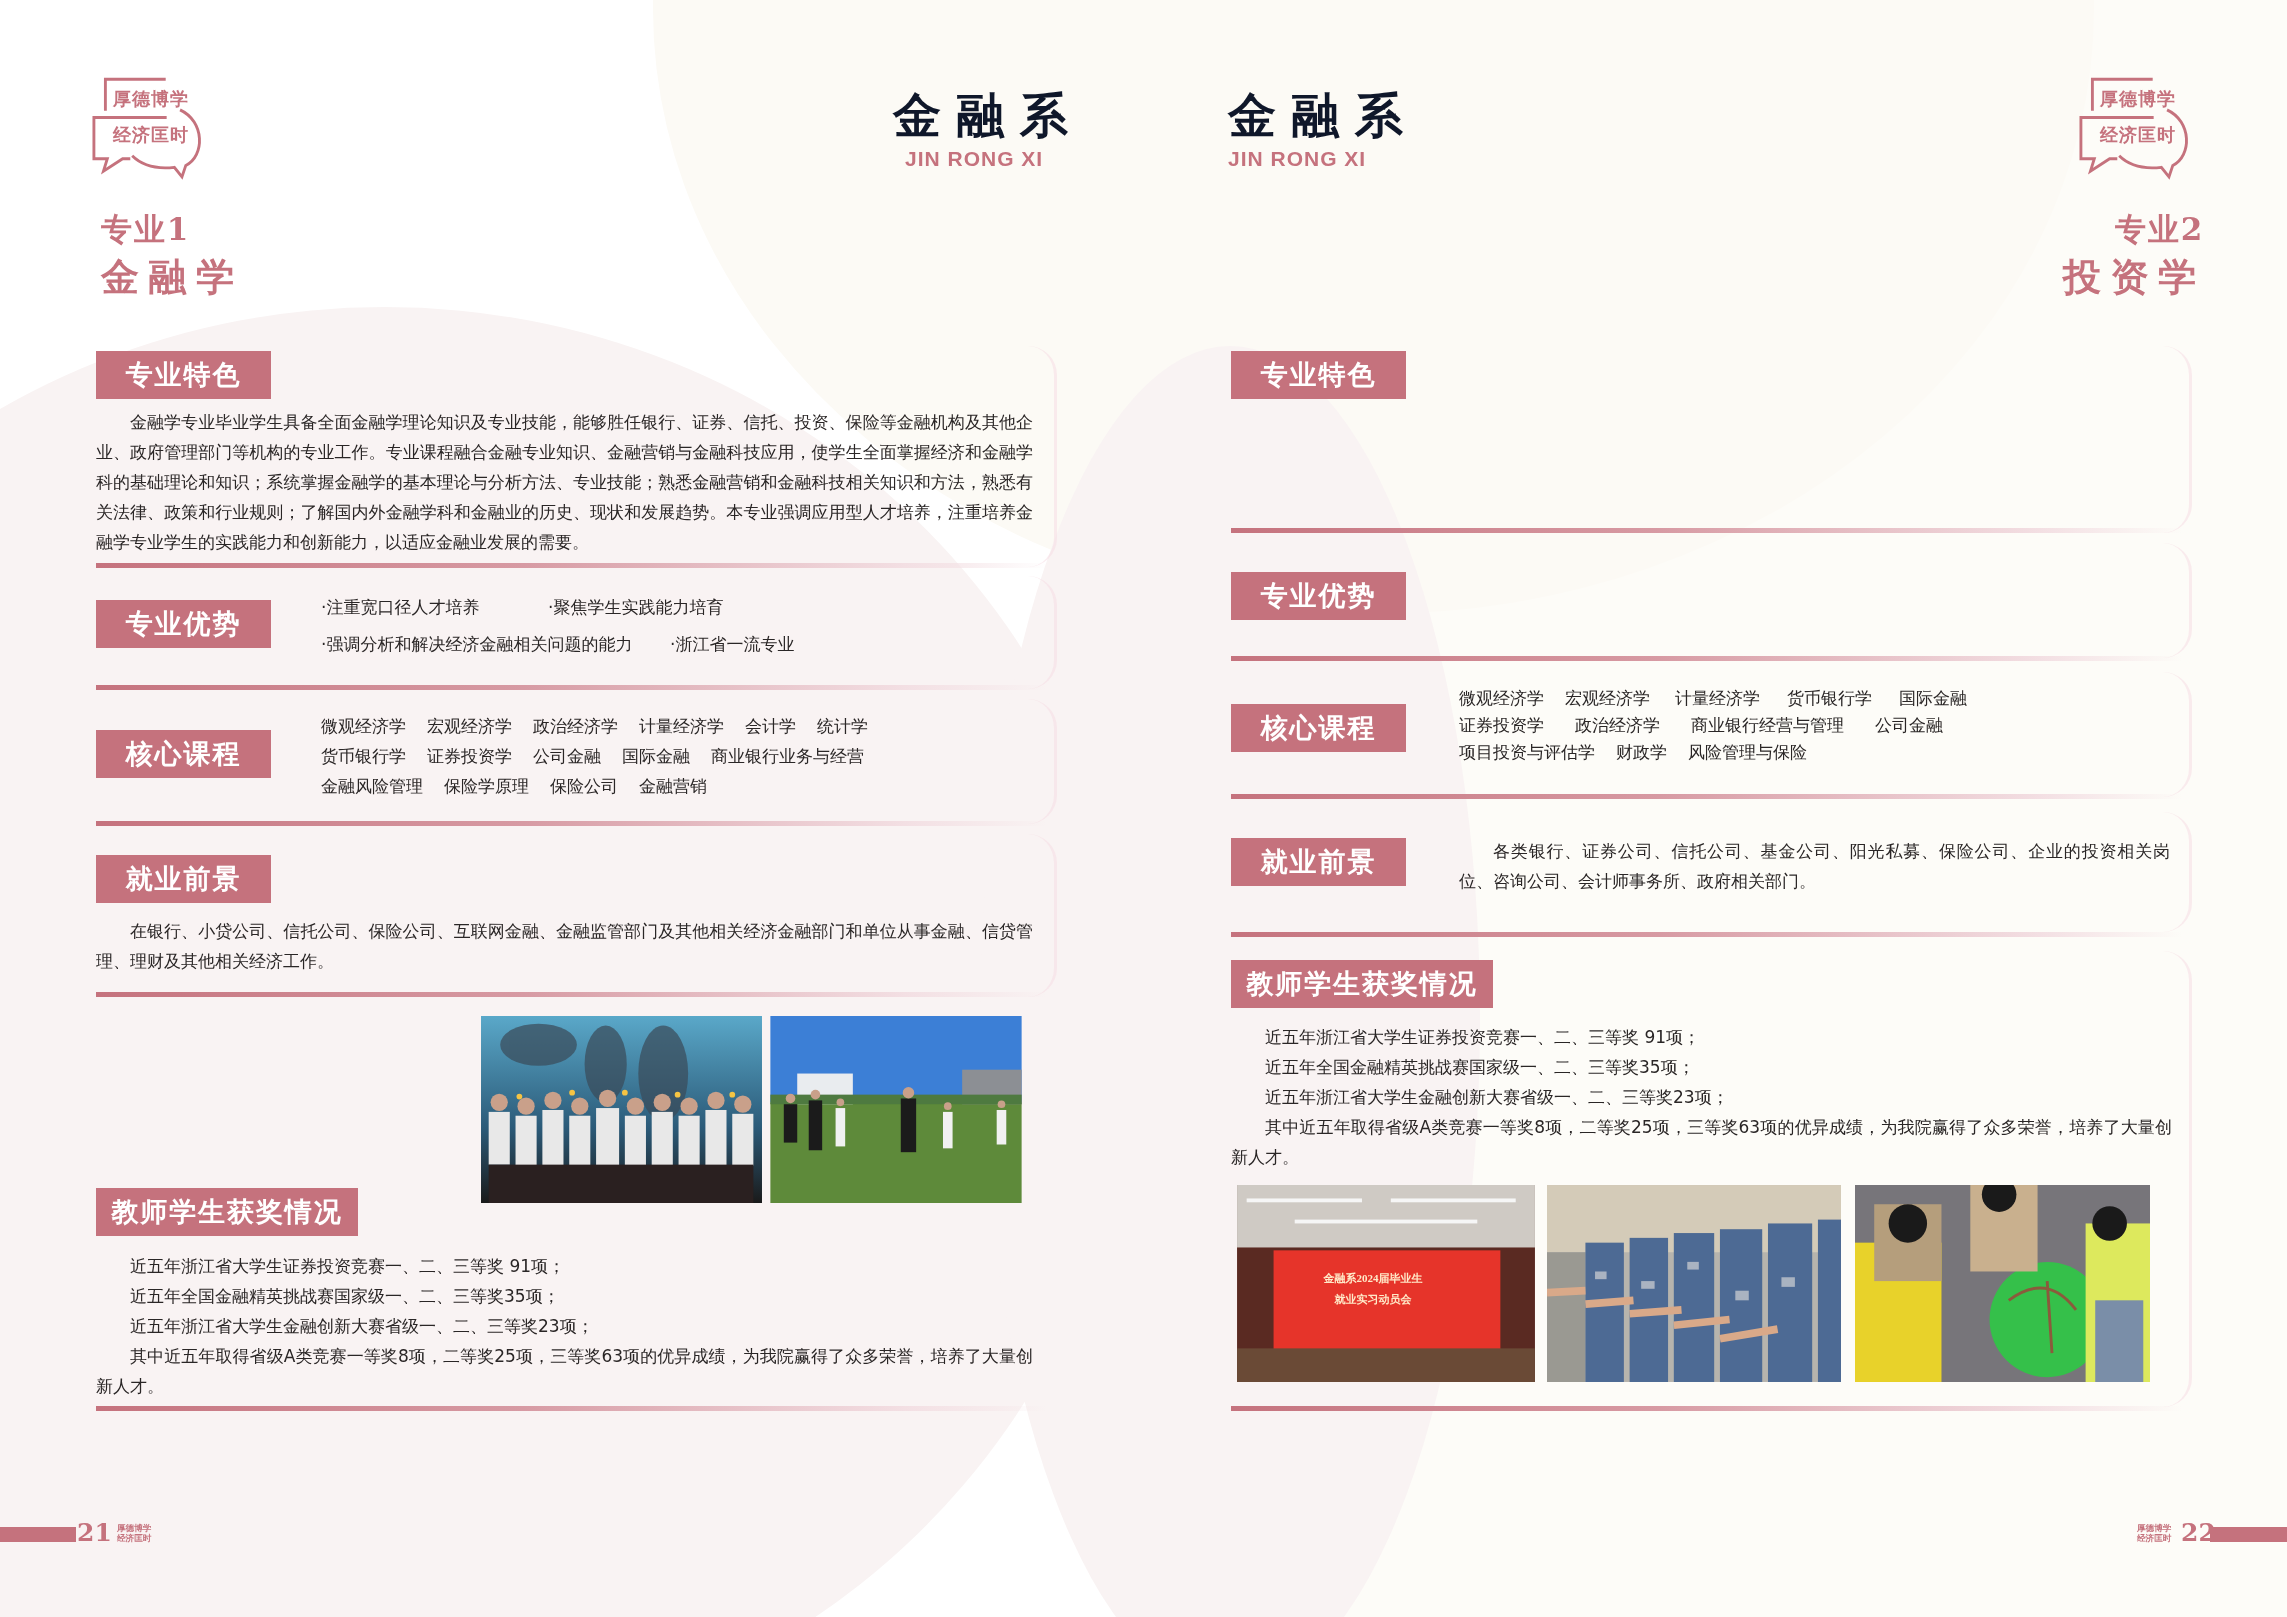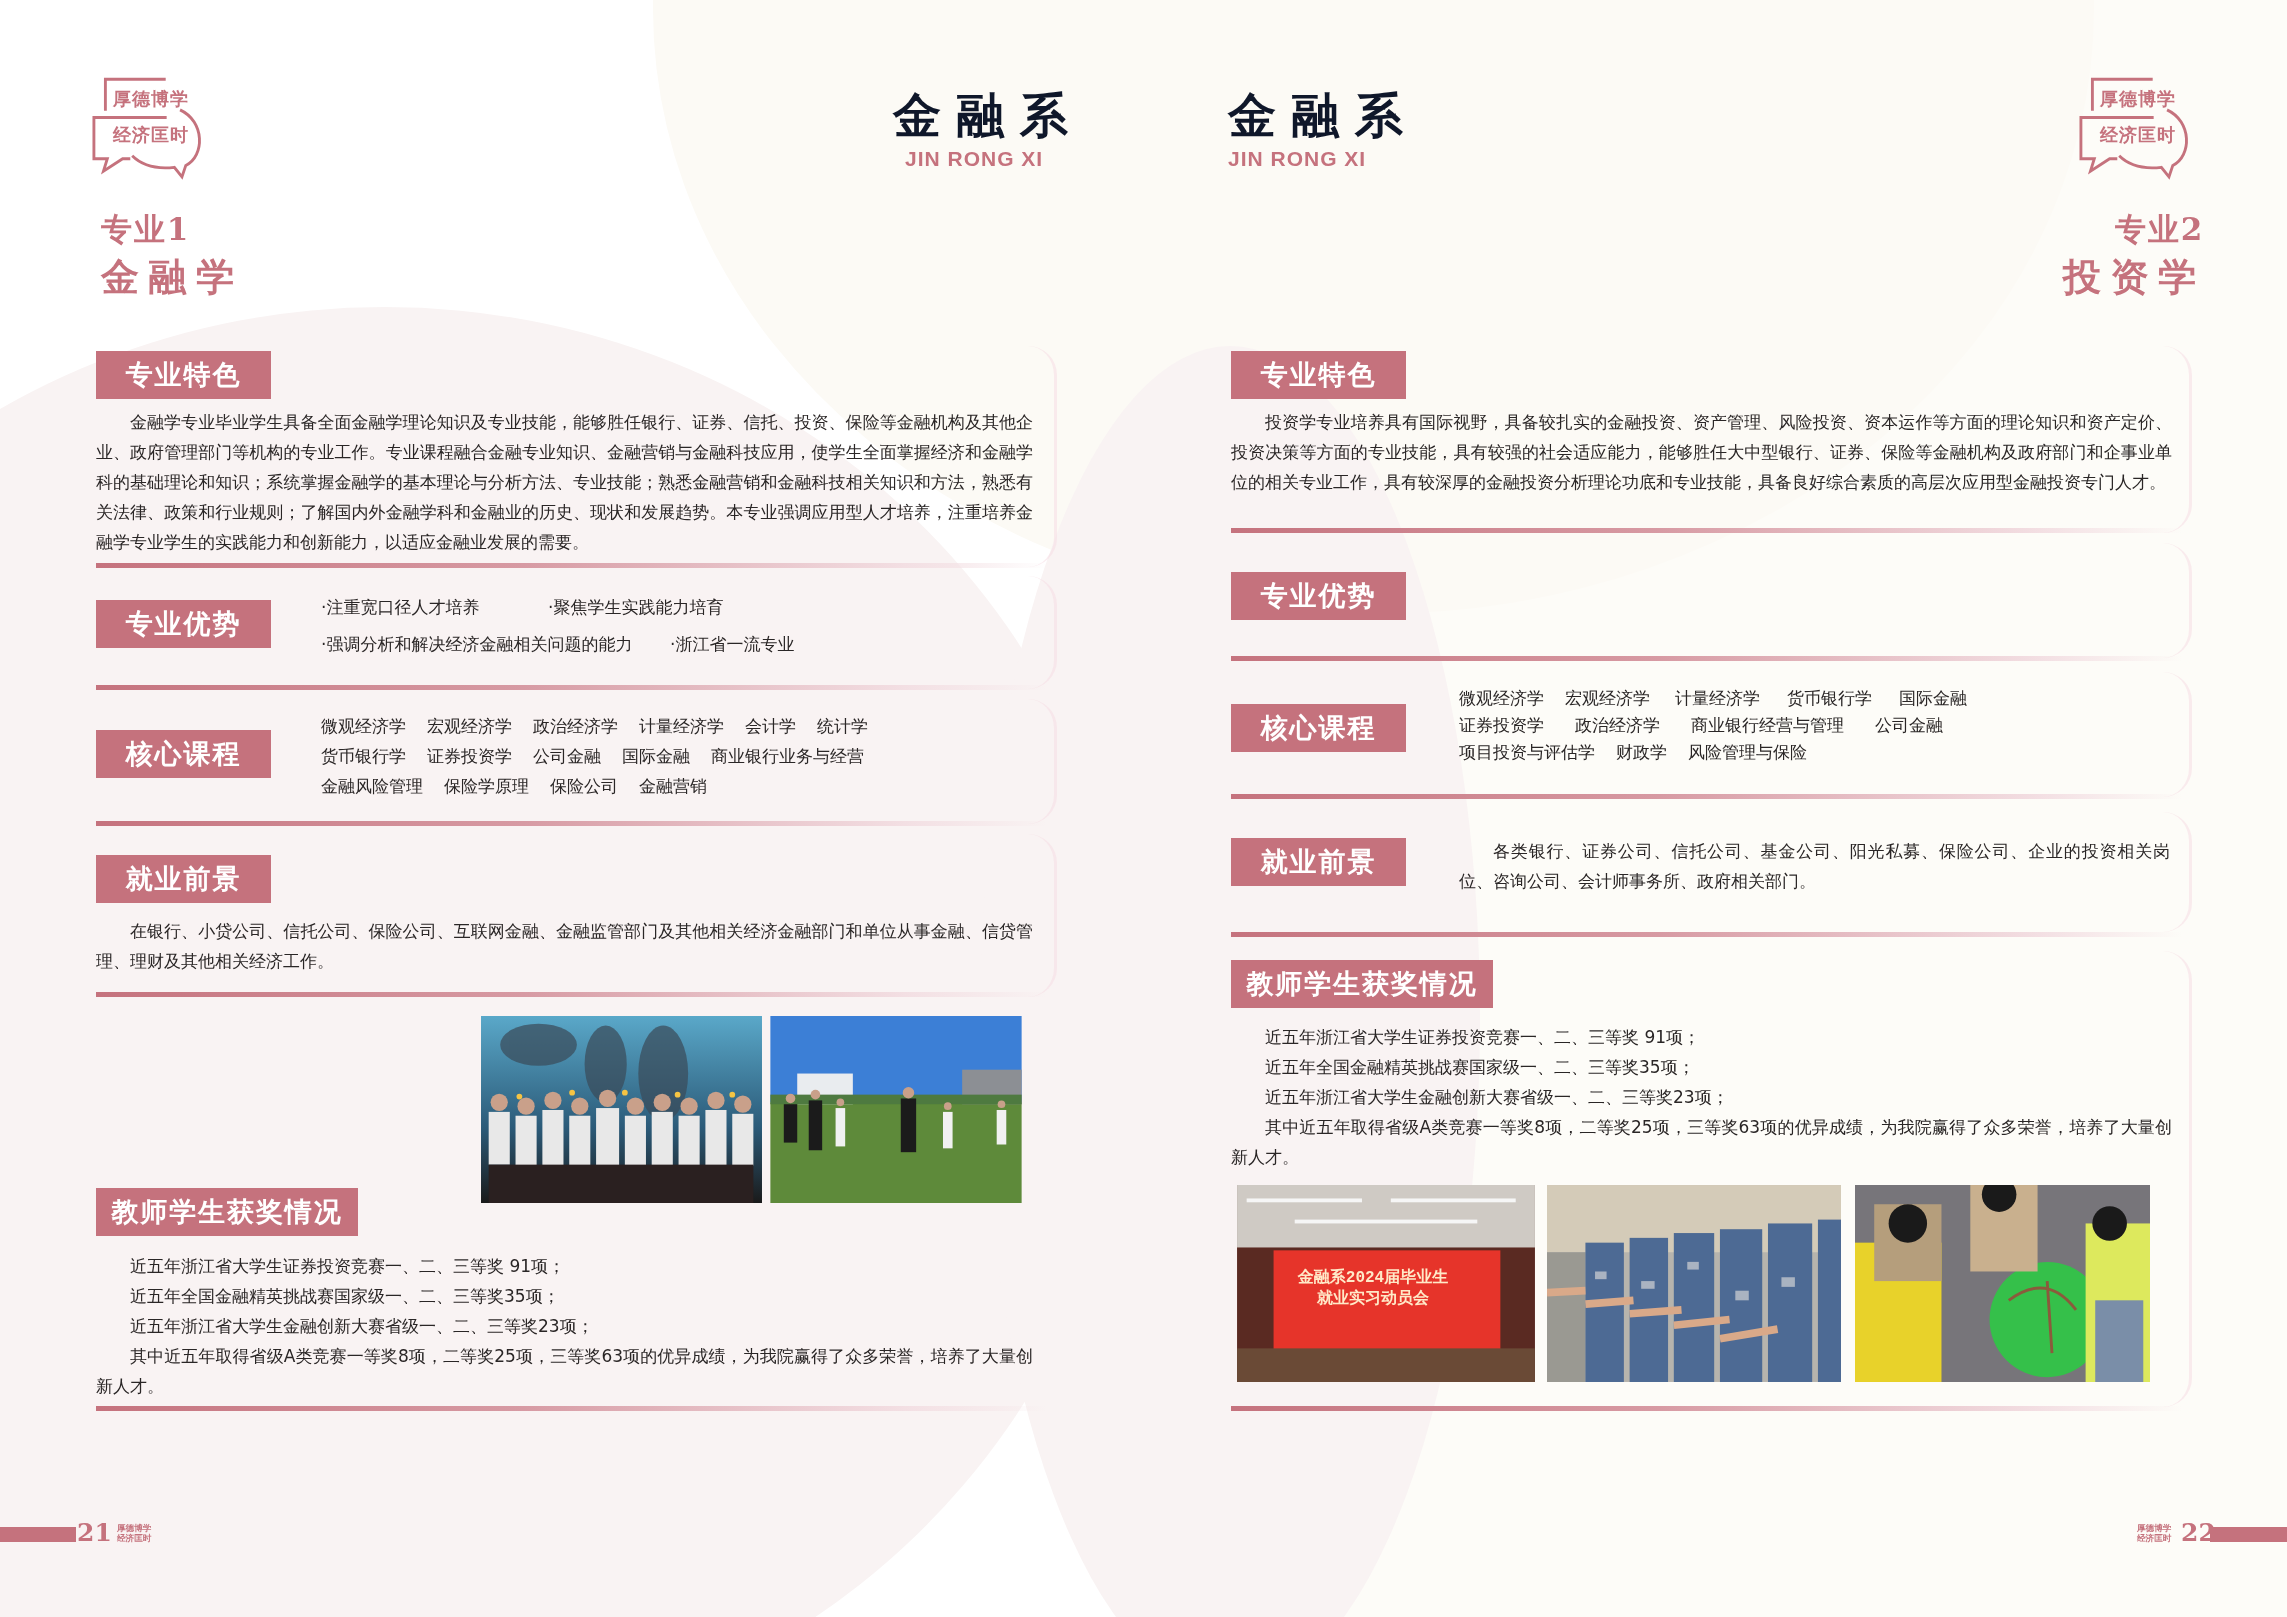--- a/index.html
+++ b/index.html
@@ -292,23 +292,20 @@
   <div class="major-no" style="left:972px; top:209px;">专业2</div>
   <div class="major-name" style="left:920px; top:252px;">投资学</div>
 
   <div class="card" style="left:88px; top:346px; width:961px; height:187px;"></div>
   <div class="card" style="left:88px; top:543px; width:961px; height:115px;"></div>
   <div class="card" style="left:88px; top:672px; width:961px; height:125px;"></div>
   <div class="card" style="left:88px; top:812px; width:961px; height:120px;"></div>
   <div class="card" style="left:88px; top:951px; width:961px; height:456px;"></div>
 
   <div class="label" style="left:88px; top:351px; width:175px;">专业特色</div>
-  <div class="para" style="left:88px; top:407px; width:941px;">
-    <p>投资学专业培养具有国际视野，具备较扎实的金融投资、资产管理、风险投资、资本运作等方面的理论知识和资产定价、投资决策等方面的专业技能，具有较强的社会适应能力，能够胜任大中型银行、证券、保险等金融机构及政府部门和企事业单位的相关专业工作，具有较深厚的金融投资分析理论功底和专业技能，具备良好综合素质的高层次应用型金融投资专门人才。</p>
-  </div>
   <div class="sep" style="left:88px; top:528px; width:951px;"></div>
 
   <div class="label" style="left:88px; top:572px; width:175px;">专业优势</div>
   <div class="sep" style="left:88px; top:656px; width:951px;"></div>
 
   <div class="label" style="left:88px; top:704px; width:175px;">核心课程</div>
   <div class="list" style="left:316px; top:685px; line-height:27px;">
     <div class="row">
       <span style="margin-right:21px;">微观经济学</span>
       <span style="margin-right:25px;">宏观经济学</span>
@@ -349,21 +346,21 @@
       <rect width="310" height="205" fill="#5a2a22"></rect>
       <rect width="310" height="65" fill="#cfcac4"></rect>
       <g fill="#f6f6f6">
           <rect x="10" y="14" width="120" height="4"></rect>
           <rect x="160" y="14" width="130" height="4"></rect>
           <rect x="60" y="36" width="190" height="4"></rect>
         </g>
       <rect x="38" y="68" width="236" height="110" fill="#e6342a"></rect>
       <rect x="0" y="170" width="310" height="35" fill="#6a4a36"></rect>
     </svg>
-    <div style="position:absolute;left:37px;top:83px;width:198px;text-align:center;color:#ffe9c8;font-family:Liberation Mono, monospace;font-weight:bold;font-size:16px;line-height:21px;">
+    <div style="position:absolute;left:37px;top:83px;width:198px;text-align:center;color:#ffe9c8;font-family:Liberation Serif, serif;font-weight:bold;font-size:11px;line-height:21px;">
       <div>金融系2024届毕业生</div>
       <div>就业实习动员会</div>
     </div>
   </div>
   <div class="photo" style="left:404px; top:1185px; width:294px; height:197px;" title="学生军训列队">
     <svg width="294" height="197" viewBox="0 0 306 205">
       <rect width="306" height="205" fill="#b7b4ad"></rect>
       <rect width="306" height="70" fill="#d4cbb8"></rect>
       <rect x="0" y="70" width="40" height="135" fill="#9a9992"></rect>
       <g fill="#4d6a94">

